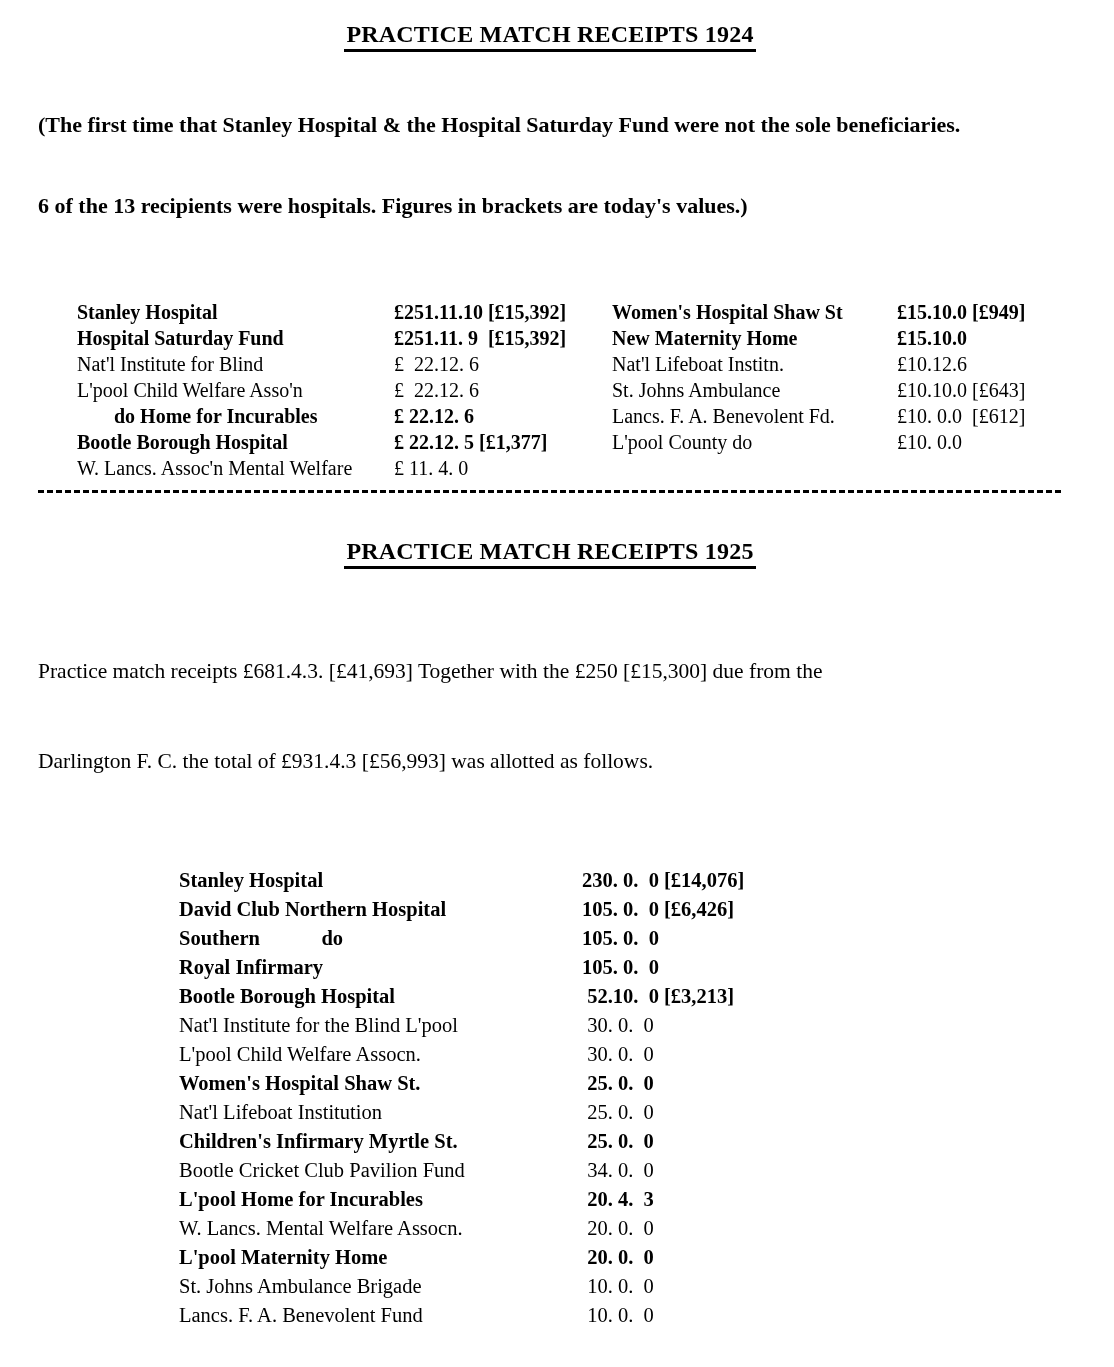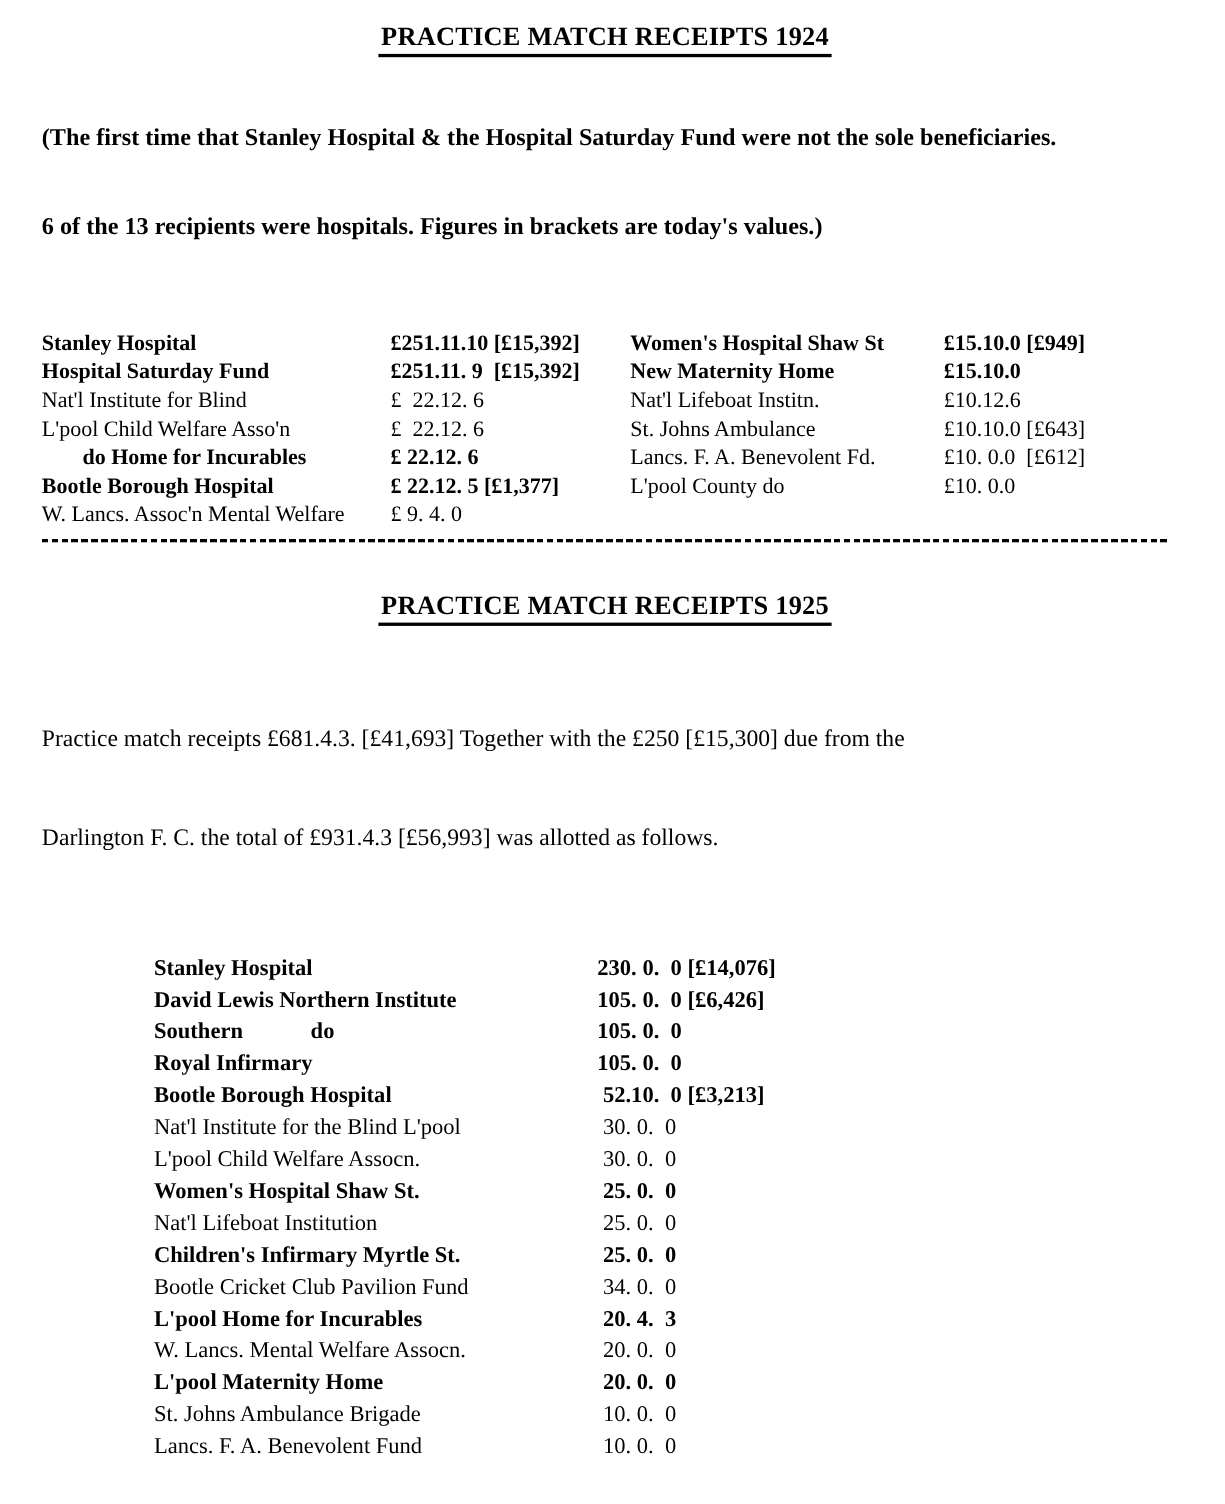--- a/index.html
+++ b/index.html
@@ -16,21 +16,21 @@
     border-bottom:3px solid #000; padding:0 2px 1px 2px; letter-spacing:0.2px;
   }
   .subtitle {
     font-weight:bold; font-size:22px; line-height:27px; margin-top:5px;
     white-space:pre;
   }
 
   .t1924 { display:flex; margin-top:26px; font-size:20px; }
   .t1924 .col-left  { width:535px; flex:0 0 auto; }
   .t1924 .col-right { flex:1 1 auto; }
-  .row { display:flex; line-height:26px; }
+  .row { display:flex; line-height:26px;margin-left:39px; }
   .row .name   { white-space:pre; }
   .row .amount { white-space:pre; }
   .col-left  .row .name { min-width:317px; }
   .col-right .row .name { min-width:285px; }
   .bold { font-weight:bold; }
   .indent { padding-left:37px; }
 
   .dashed {
     height:3px; margin-top:9px;
     background:repeating-linear-gradient(to right, #000 0 6px, transparent 6px 9px);
@@ -79,21 +79,21 @@
           <div class="row bold">
             <span class="name indent">do Home for Incurables</span>
             <span class="amount">£ 22.12. 6</span>
           </div>
           <div class="row bold">
             <span class="name">Bootle Borough Hospital</span>
             <span class="amount">£ 22.12. 5 [£1,377]</span>
           </div>
           <div class="row">
             <span class="name">W. Lancs. Assoc'n Mental Welfare</span>
-            <span class="amount">£ 9. 4. 0</span>
+            <span class="amount">£ 11. 4. 0</span>
           </div>
         </div>
       <div class="col-right">
           <div class="row bold">
             <span class="name">Women's Hospital Shaw St</span>
             <span class="amount">£15.10.0 [£949]</span>
           </div>
           <div class="row bold">
             <span class="name">New Maternity Home</span>
             <span class="amount">£15.10.0</span>
@@ -129,21 +129,21 @@
       <div>Practice match receipts £681.4.3. [£41,693] Together with the £250 [£15,300] due from the</div>
       <div>Darlington F. C. the total of £931.4.3 [£56,993] was allotted as follows.</div>
     </div>
 
     <div class="t1925">
         <div class="row bold">
           <span class="name">Stanley Hospital</span>
           <span class="amount">230. 0.  0 [£14,076]</span>
         </div>
         <div class="row bold">
-          <span class="name">David Lewis Northern Institute</span>
+          <span class="name">David Club Northern Hospital</span>
           <span class="amount">105. 0.  0 [£6,426]</span>
         </div>
         <div class="row bold">
           <span class="name">Southern            do</span>
           <span class="amount">105. 0.  0</span>
         </div>
         <div class="row bold">
           <span class="name">Royal Infirmary</span>
           <span class="amount">105. 0.  0</span>
         </div>

